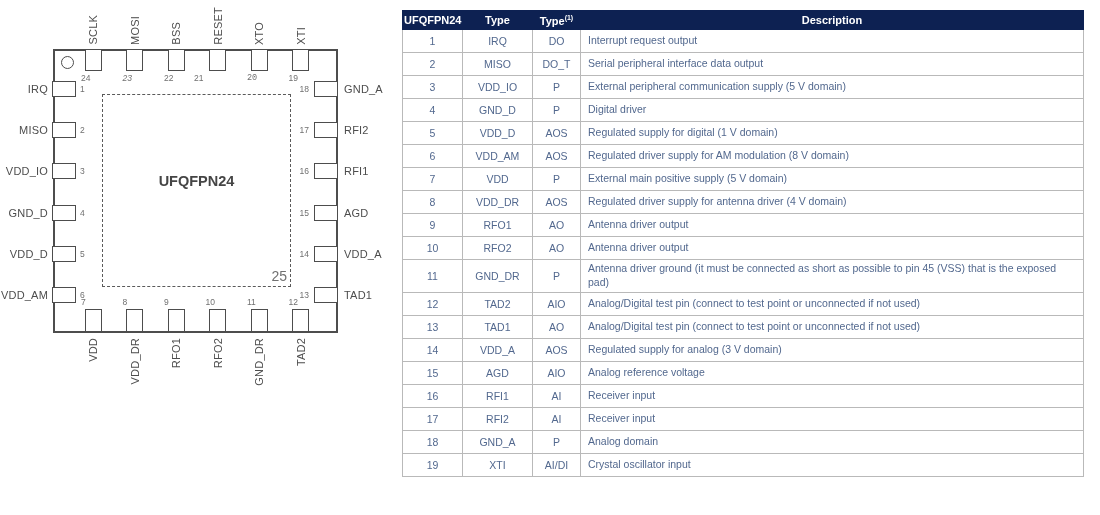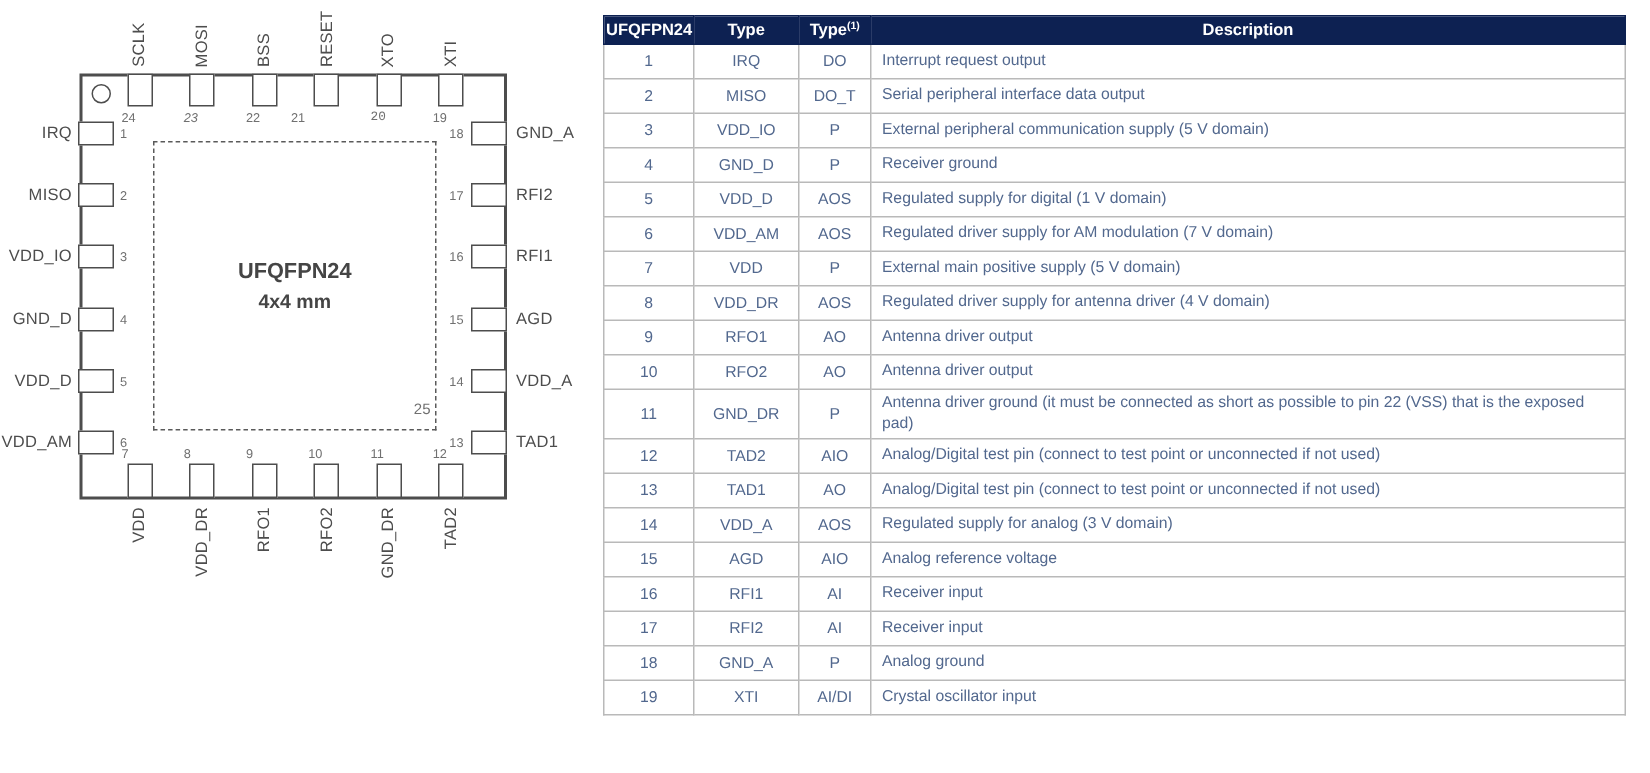--- a/index.html
+++ b/index.html
@@ -12,21 +12,21 @@
   }
   *{box-sizing:border-box;margin:0;padding:0;}
   body{width:1100px;height:515px;background:#fff;font-family:"Liberation Sans",sans-serif;overflow:hidden;}
   .page{position:relative;width:1100px;height:515px;background:#fff;}
 
   
   .chip-area{position:absolute;left:0;top:0;width:400px;height:515px;}
   .pkg{position:absolute;left:53px;top:49px;width:285px;height:284px;border:2px solid var(--line);background:#fff;z-index:1;}
   .pin1-circle{position:absolute;left:61px;top:56px;width:13px;height:13px;border:1.5px solid var(--line);border-radius:50%;background:#fff;z-index:3;}
   .pad{position:absolute;left:102px;top:94px;width:189px;height:193px;border:1.5px dashed #5a5a5a;z-index:1;}
-  .pad-num{position:absolute;right:113px;top:268px;font-size:10px;color:var(--pin-num);z-index:2;}
+  .pad-num{position:absolute;right:113px;top:268px;font-size:14px;color:var(--pin-num);z-index:2;}
   .chip-title-block{position:absolute;left:103px;top:172px;width:187px;text-align:center;z-index:2;color:#454545;}
   .chip-title{font-size:14.5px;font-weight:bold;line-height:1.35;}
   .chip-subtitle{font-size:13px;font-weight:bold;line-height:1.35;}
   .pin-rect{position:absolute;background:#fff;border:1.5px solid var(--line);z-index:2;}
   .pin-num{position:absolute;font-size:8.5px;color:var(--pin-num);line-height:10px;z-index:3;}
   .num-c{text-align:left;}
   .num-r{text-align:right;}
   .hlabel{position:absolute;font-size:11px;color:var(--line);white-space:nowrap;line-height:12px;letter-spacing:.2px;}
   .vlabel{position:absolute;writing-mode:vertical-rl;transform:rotate(180deg);font-size:11px;color:var(--line);white-space:nowrap;line-height:14px;letter-spacing:.2px;}
 
@@ -42,21 +42,20 @@
 
 <div class="page">
 
   <div class="chip-area">
     <div class="pkg"></div>
     <div class="pin1-circle"></div>
     <div class="pad"></div>
     <div class="pad-num">25</div>
     <div class="chip-title-block">
       <div class="chip-title">UFQFPN24</div>
-      <div class="chip-subtitle">4x4 mm</div>
     </div>
     <div id="pins">
         <div class="pin-rect" style="left: 84.5px; top: 49px; width: 17px; height: 22px;"></div>
         <div class="pin-num num-c" style="left: 81px; top: 73px; width: 24px;">24</div>
         <div class="vlabel" style="left: 86px; bottom: 470px;">SCLK</div>
         <div class="pin-rect" style="left: 126px; top: 49px; width: 17px; height: 22px;"></div>
         <div class="pin-num num-c" style="left: 122.5px; top: 73px; width: 24px; font-style: italic;">23</div>
         <div class="vlabel" style="left: 127.5px; bottom: 470px;">MOSI</div>
         <div class="pin-rect" style="left: 167.5px; top: 49px; width: 17px; height: 22px;"></div>
         <div class="pin-num num-c" style="left: 164px; top: 73px; width: 24px;">22</div>
@@ -158,33 +157,33 @@
         <tr>
           <td>3</td>
           <td>VDD_IO</td>
           <td>P</td>
           <td class="desc">External peripheral communication supply (5 V domain)</td>
         </tr>
         <tr>
           <td>4</td>
           <td>GND_D</td>
           <td>P</td>
-          <td class="desc">Receiver ground</td>
+          <td class="desc">Digital driver</td>
         </tr>
         <tr>
           <td>5</td>
           <td>VDD_D</td>
           <td>AOS</td>
           <td class="desc">Regulated supply for digital (1 V domain)</td>
         </tr>
         <tr>
           <td>6</td>
           <td>VDD_AM</td>
           <td>AOS</td>
-          <td class="desc">Regulated driver supply for AM modulation (7 V domain)</td>
+          <td class="desc">Regulated driver supply for AM modulation (8 V domain)</td>
         </tr>
         <tr>
           <td>7</td>
           <td>VDD</td>
           <td>P</td>
           <td class="desc">External main positive supply (5 V domain)</td>
         </tr>
         <tr>
           <td>8</td>
           <td>VDD_DR</td>
@@ -200,21 +199,21 @@
         <tr>
           <td>10</td>
           <td>RFO2</td>
           <td>AO</td>
           <td class="desc">Antenna driver output</td>
         </tr>
         <tr>
           <td>11</td>
           <td>GND_DR</td>
           <td>P</td>
-          <td class="desc">Antenna driver ground (it must be connected as short as possible to pin 22 (VSS) that is the exposed pad)</td>
+          <td class="desc">Antenna driver ground (it must be connected as short as possible to pin 45 (VSS) that is the exposed pad)</td>
         </tr>
         <tr>
           <td>12</td>
           <td>TAD2</td>
           <td>AIO</td>
           <td class="desc">Analog/Digital test pin (connect to test point or unconnected if not used)</td>
         </tr>
         <tr>
           <td>13</td>
           <td>TAD1</td>
@@ -242,21 +241,21 @@
         <tr>
           <td>17</td>
           <td>RFI2</td>
           <td>AI</td>
           <td class="desc">Receiver input</td>
         </tr>
         <tr>
           <td>18</td>
           <td>GND_A</td>
           <td>P</td>
-          <td class="desc">Analog ground</td>
+          <td class="desc">Analog domain</td>
         </tr>
         <tr>
           <td>19</td>
           <td>XTI</td>
           <td>AI/DI</td>
           <td class="desc">Crystal oscillator input</td>
         </tr>
       </tbody>
   </table>
 

